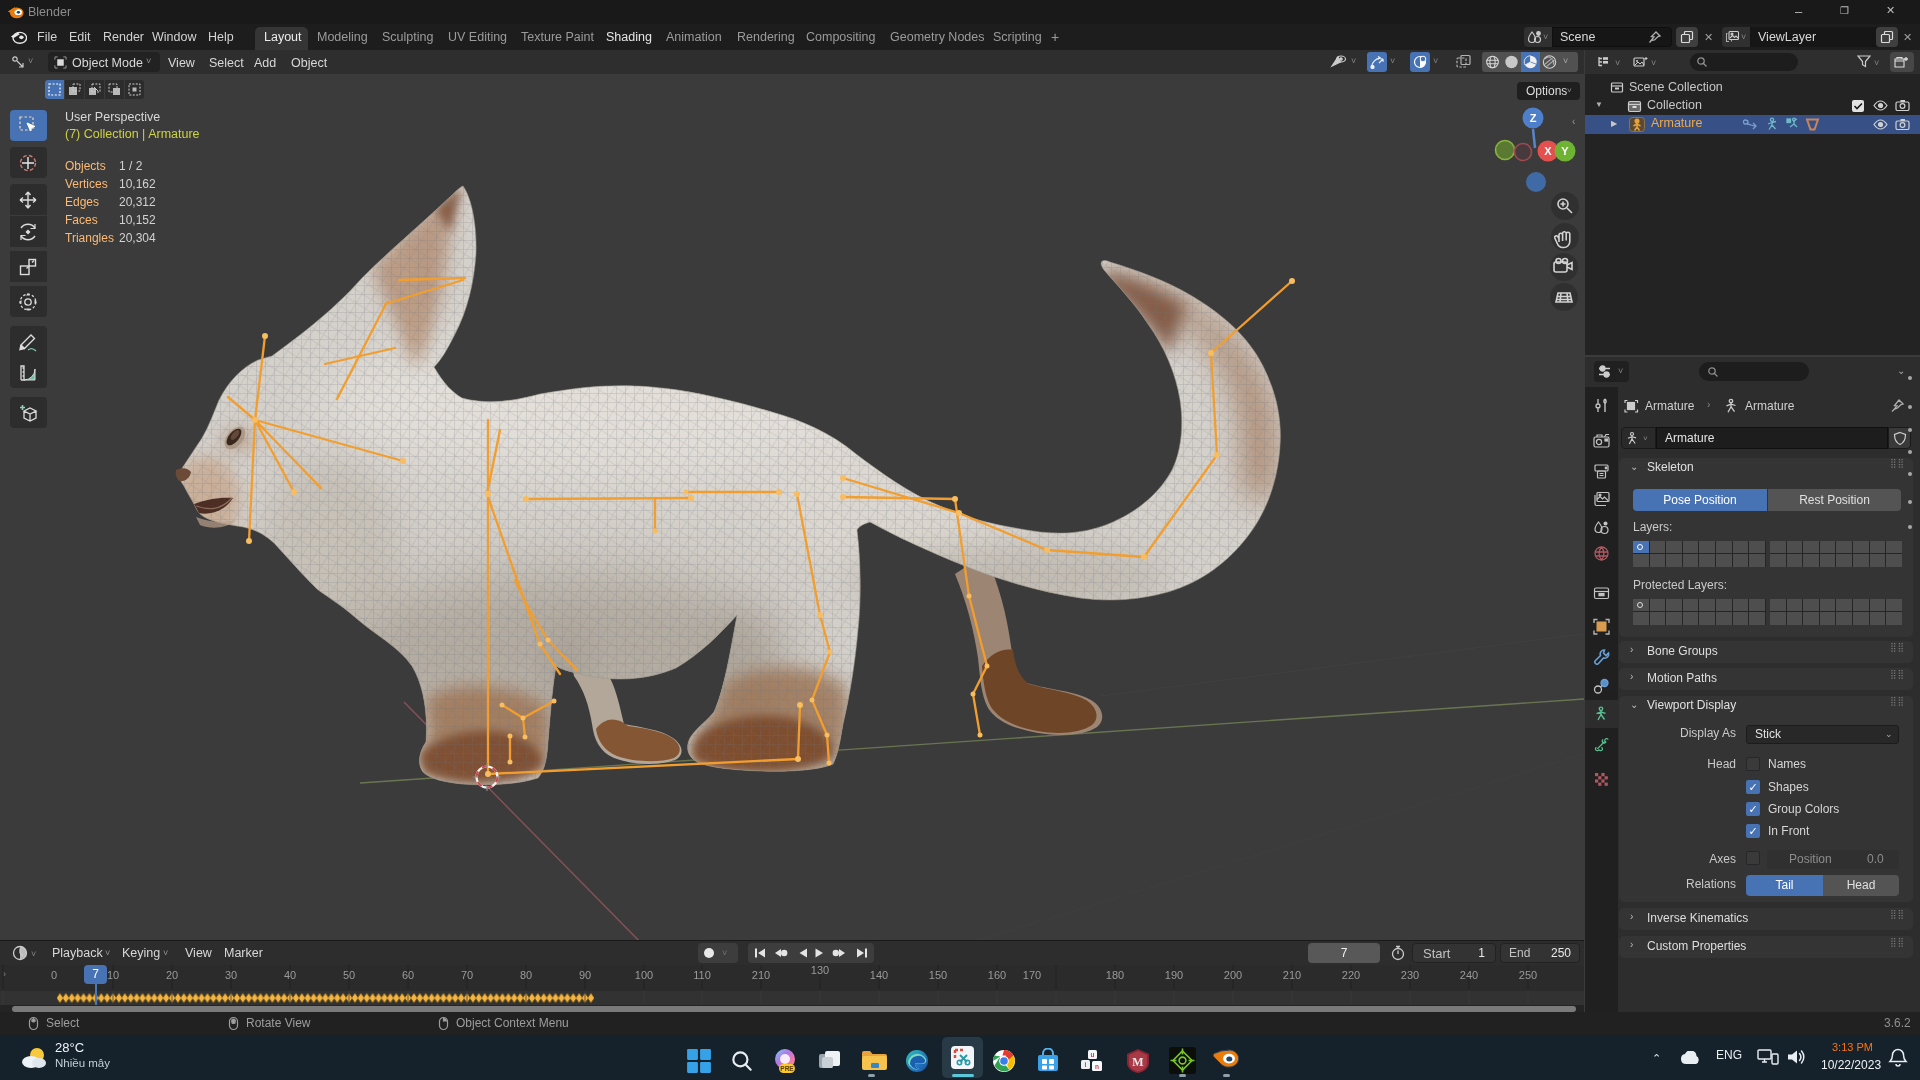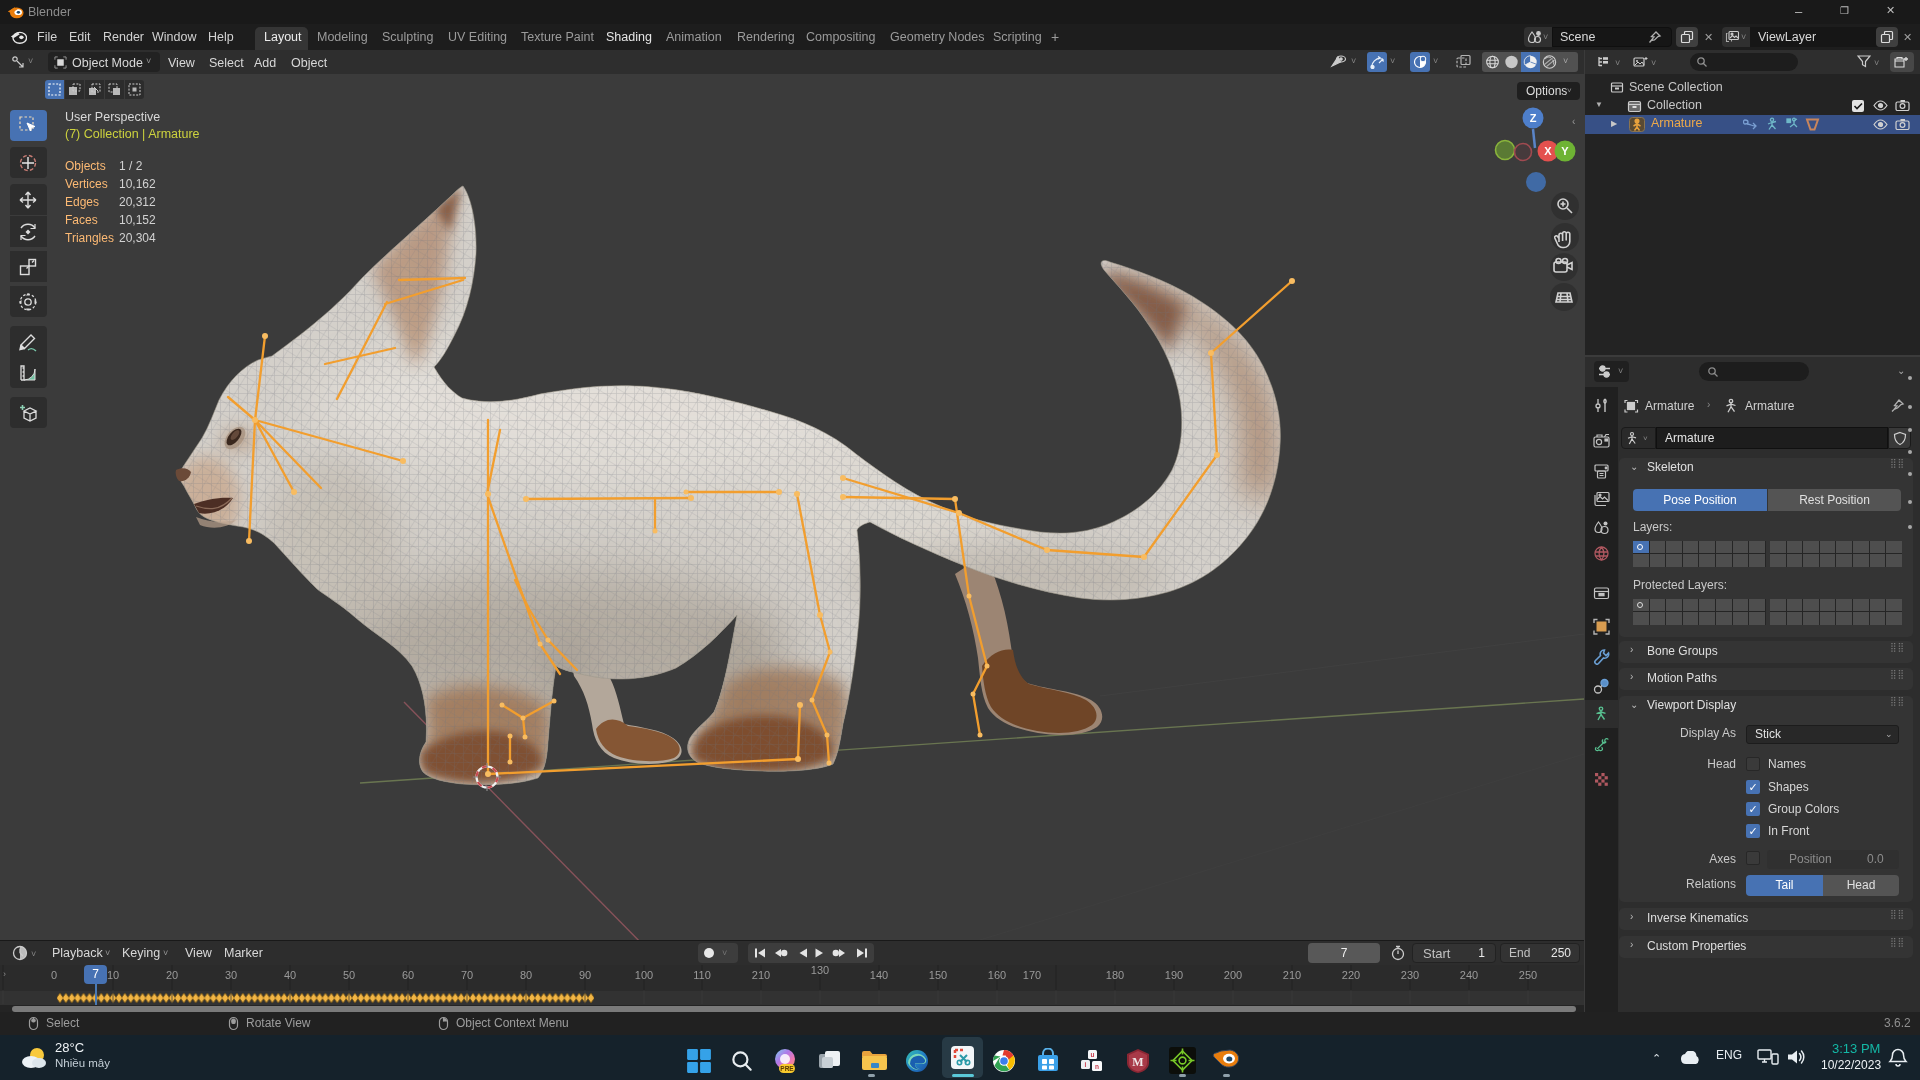--- a/index.html
+++ b/index.html
@@ -969,18 +969,18 @@
 <span class="txt" style="left:1716px;top:1048px;color:#e8eef2;font-size:12px">ENG</span>
 <svg class="abs" style="left:1757px;top:1048px" width="22" height="18" viewBox="0 0 22 18" fill="none" stroke="#e8eef2" stroke-width="1.4">
     <rect x="1" y="2" width="13" height="9" rx="1"></rect>
     <path d="M5 14 h5 M7.5 11 v3"></path>
     <rect x="15" y="6" width="6" height="10" rx="1" fill="#15222b"></rect>
   </svg>
 <svg class="abs" style="left:1786px;top:1048px" width="20" height="18" viewBox="0 0 20 18">
     <path d="M2 6.5 h4 L11 2.5 v13 L6 11.5 H2 Z" fill="#e8eef2"></path>
     <path d="M13.5 5.5 a5.5 5.5 0 0 1 0 7 M15.5 3 a9 9 0 0 1 0 12" stroke="#e8eef2" stroke-width="1.5" fill="none" stroke-linecap="round"></path>
   </svg>
-<span class="txt" style="left:1832px;top:1041px;color:#14b8a6;font-size:13px">3:13 PM</span>
+<span class="txt" style="left:1832px;top:1041px;color:#f97316;font-size:11px">3:13 PM</span>
 <span class="txt" style="left:1821px;top:1058px;color:#eef3f6;font-size:12px">10/22/2023</span>
 <svg class="abs" style="left:1888px;top:1047px" width="20" height="21" viewBox="0 0 20 21" fill="none" stroke="#e8eef2" stroke-width="1.5">
     <path d="M10 2.5 a5.5 5.5 0 0 1 5.5 5.5 c0 4 1.5 5.5 2.5 6.5 H2 c1 -1 2.5 -2.5 2.5 -6.5 A5.5 5.5 0 0 1 10 2.5 Z"></path>
     <path d="M8 17 a2 2 0 0 0 4 0"></path>
   </svg>
 
 </body></html>

